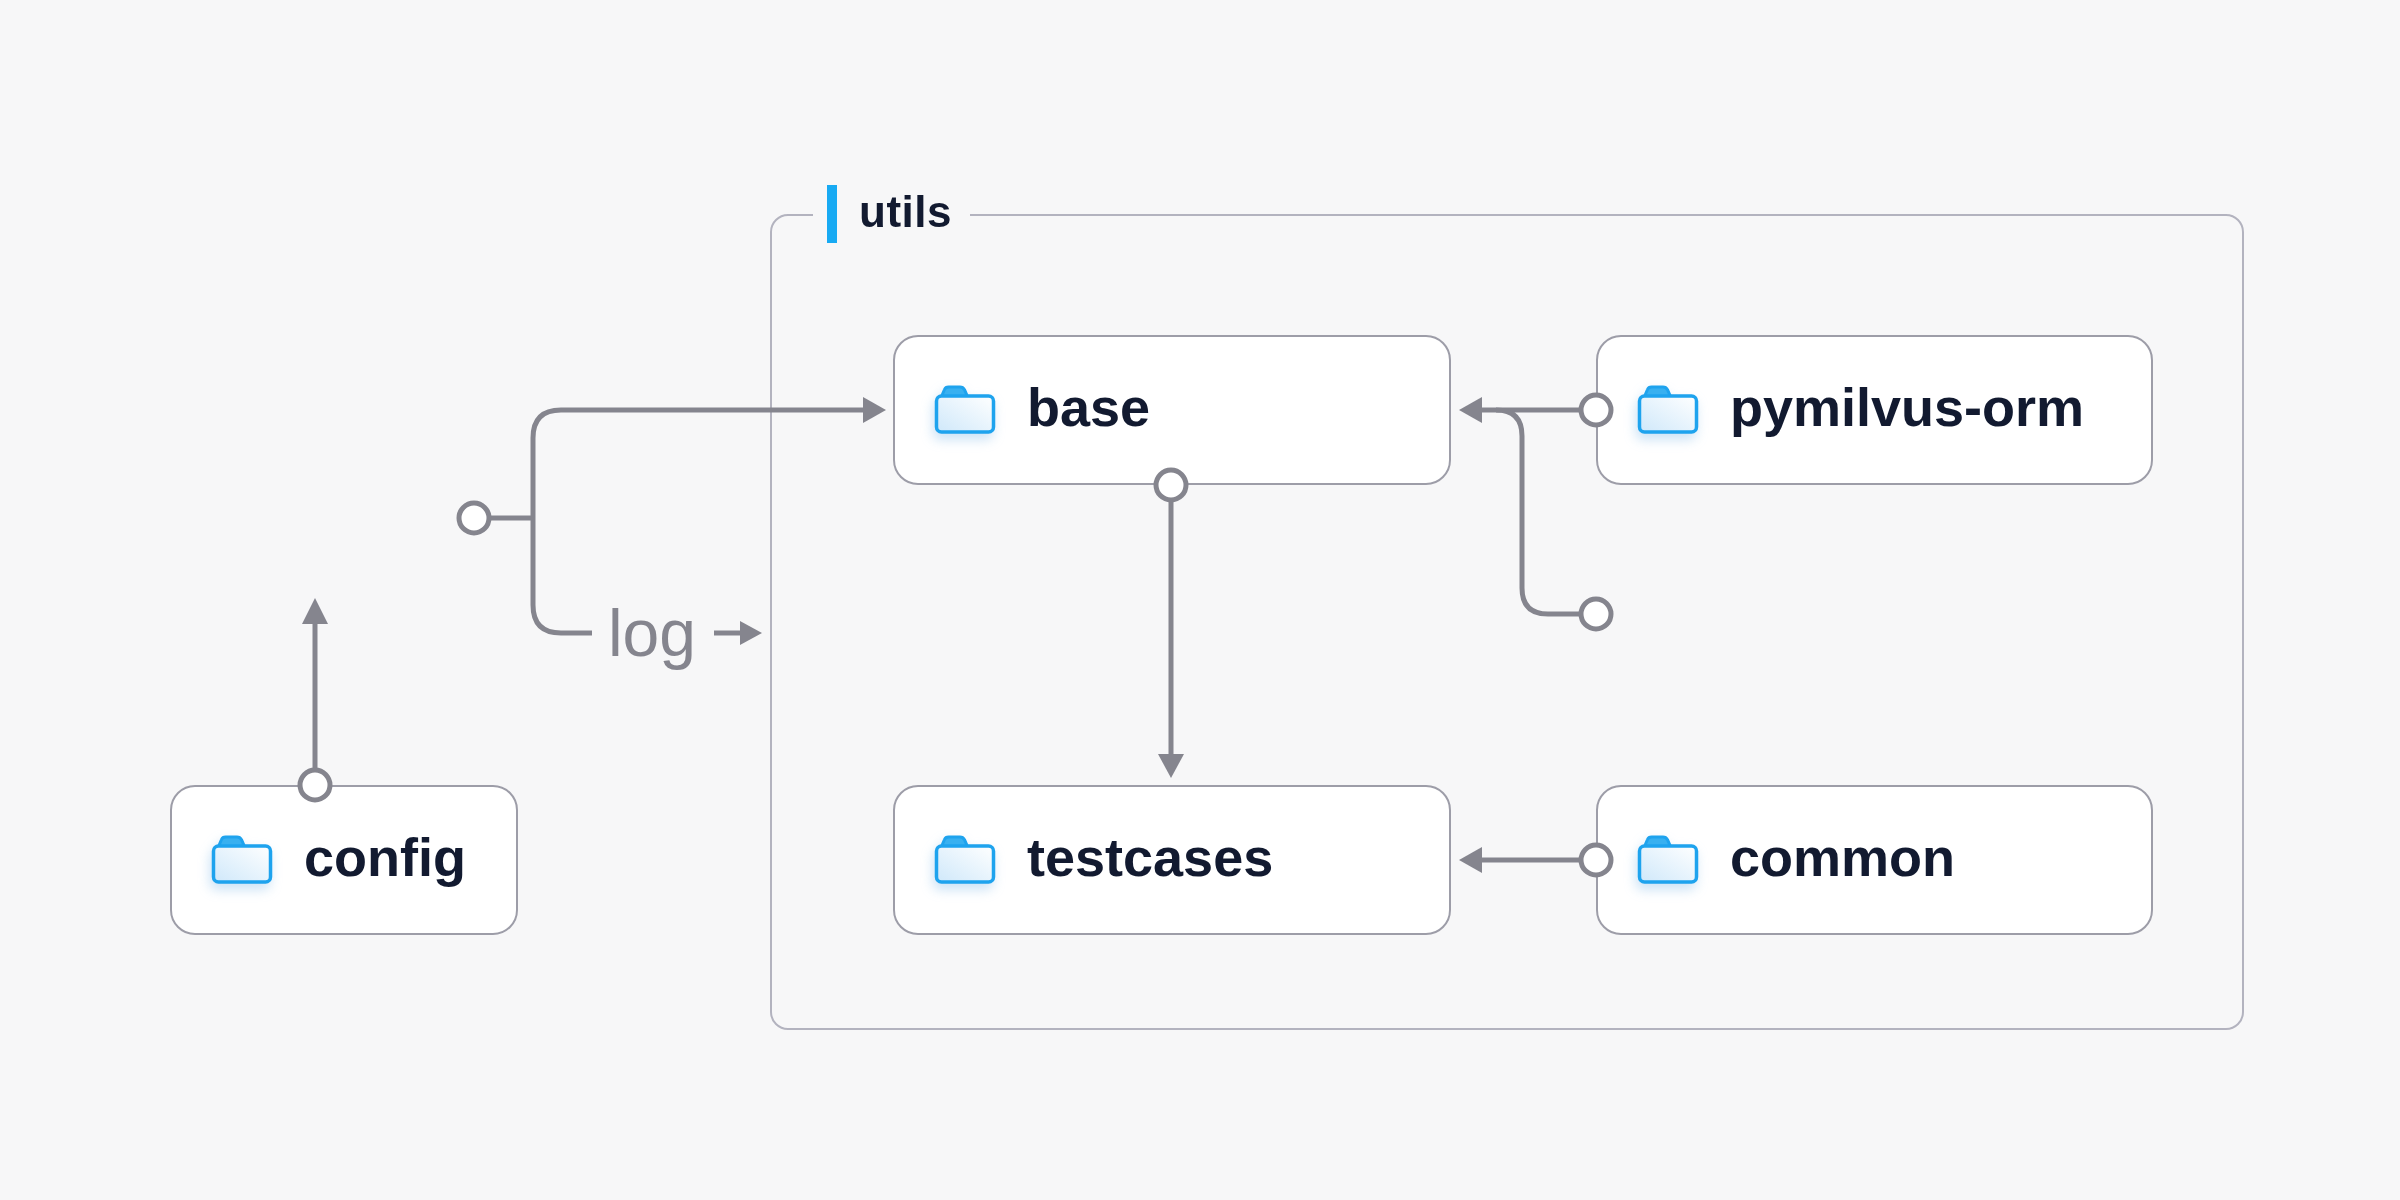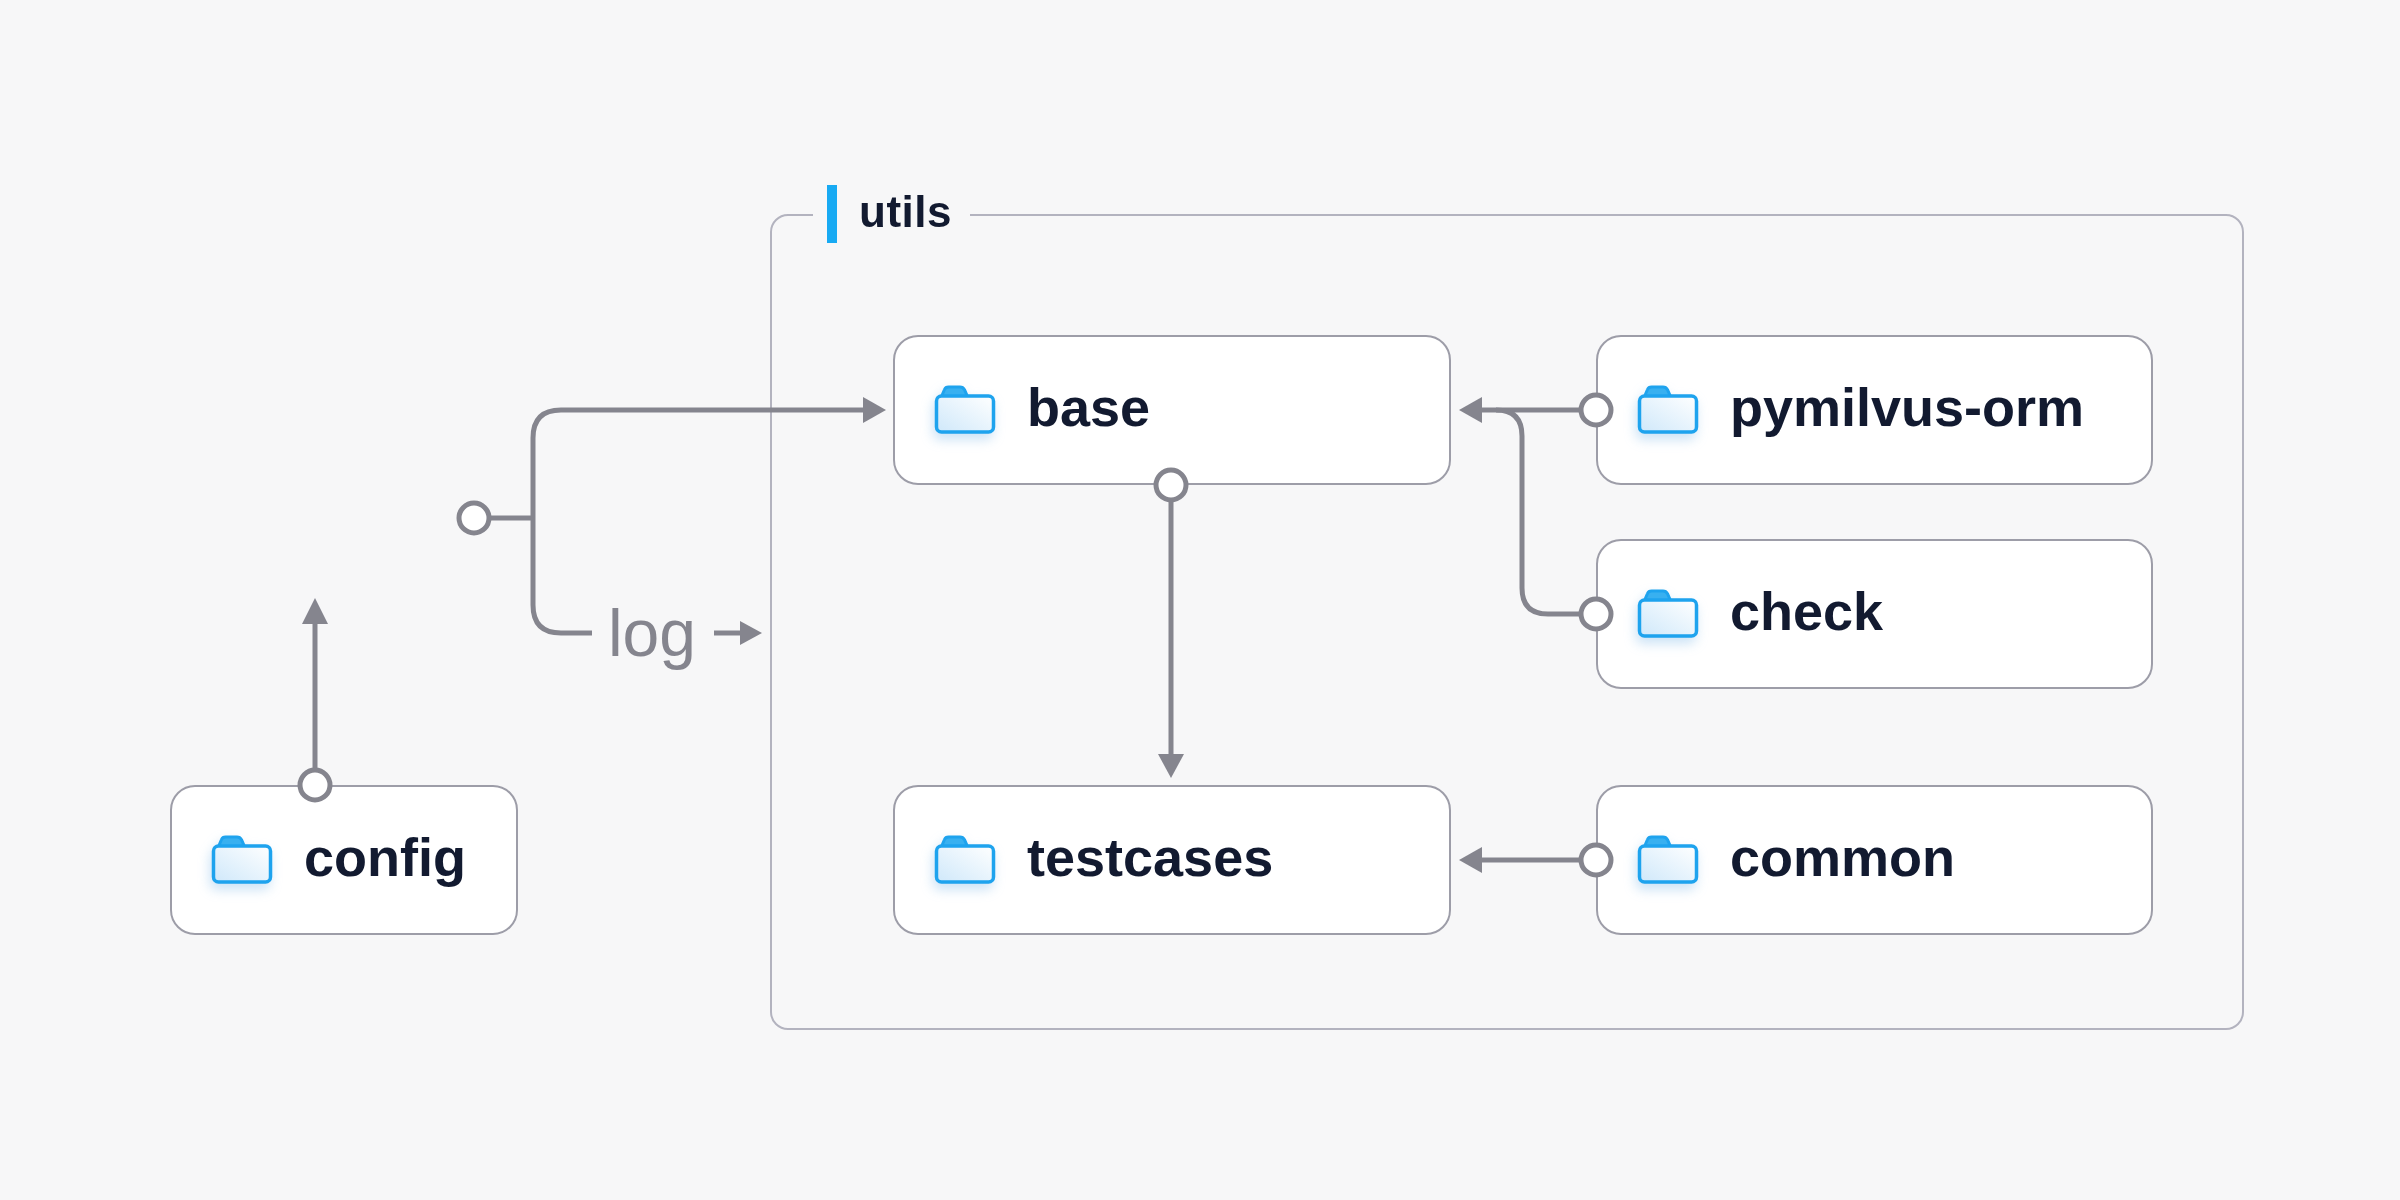--- a/index.html
+++ b/index.html
@@ -170,27 +170,20 @@
   </div>
 
   <div class="node n-pymilvus">
     <svg class="folder-svg" viewBox="0 0 64 50">
       <path class="f-tab" d="M7 15 L11.5 4.5 Q12.5 2 15.5 2 L27 2 Q30 2 31.5 4.7 L36 15 Z"></path>
       <rect class="f-body" x="3.5" y="11" width="57" height="36" rx="5"></rect>
     </svg>
     <span class="label">pymilvus-orm</span>
   </div>
 
-  <div class="node n-check">
-    <svg class="folder-svg" viewBox="0 0 64 50">
-      <path class="f-tab" d="M7 15 L11.5 4.5 Q12.5 2 15.5 2 L27 2 Q30 2 31.5 4.7 L36 15 Z"></path>
-      <rect class="f-body" x="3.5" y="11" width="57" height="36" rx="5"></rect>
-    </svg>
-    <span class="label">check</span>
-  </div>
 
   <div class="node n-common">
     <svg class="folder-svg" viewBox="0 0 64 50">
       <path class="f-tab" d="M7 15 L11.5 4.5 Q12.5 2 15.5 2 L27 2 Q30 2 31.5 4.7 L36 15 Z"></path>
       <rect class="f-body" x="3.5" y="11" width="57" height="36" rx="5"></rect>
     </svg>
     <span class="label">common</span>
   </div>
 
 </div>

